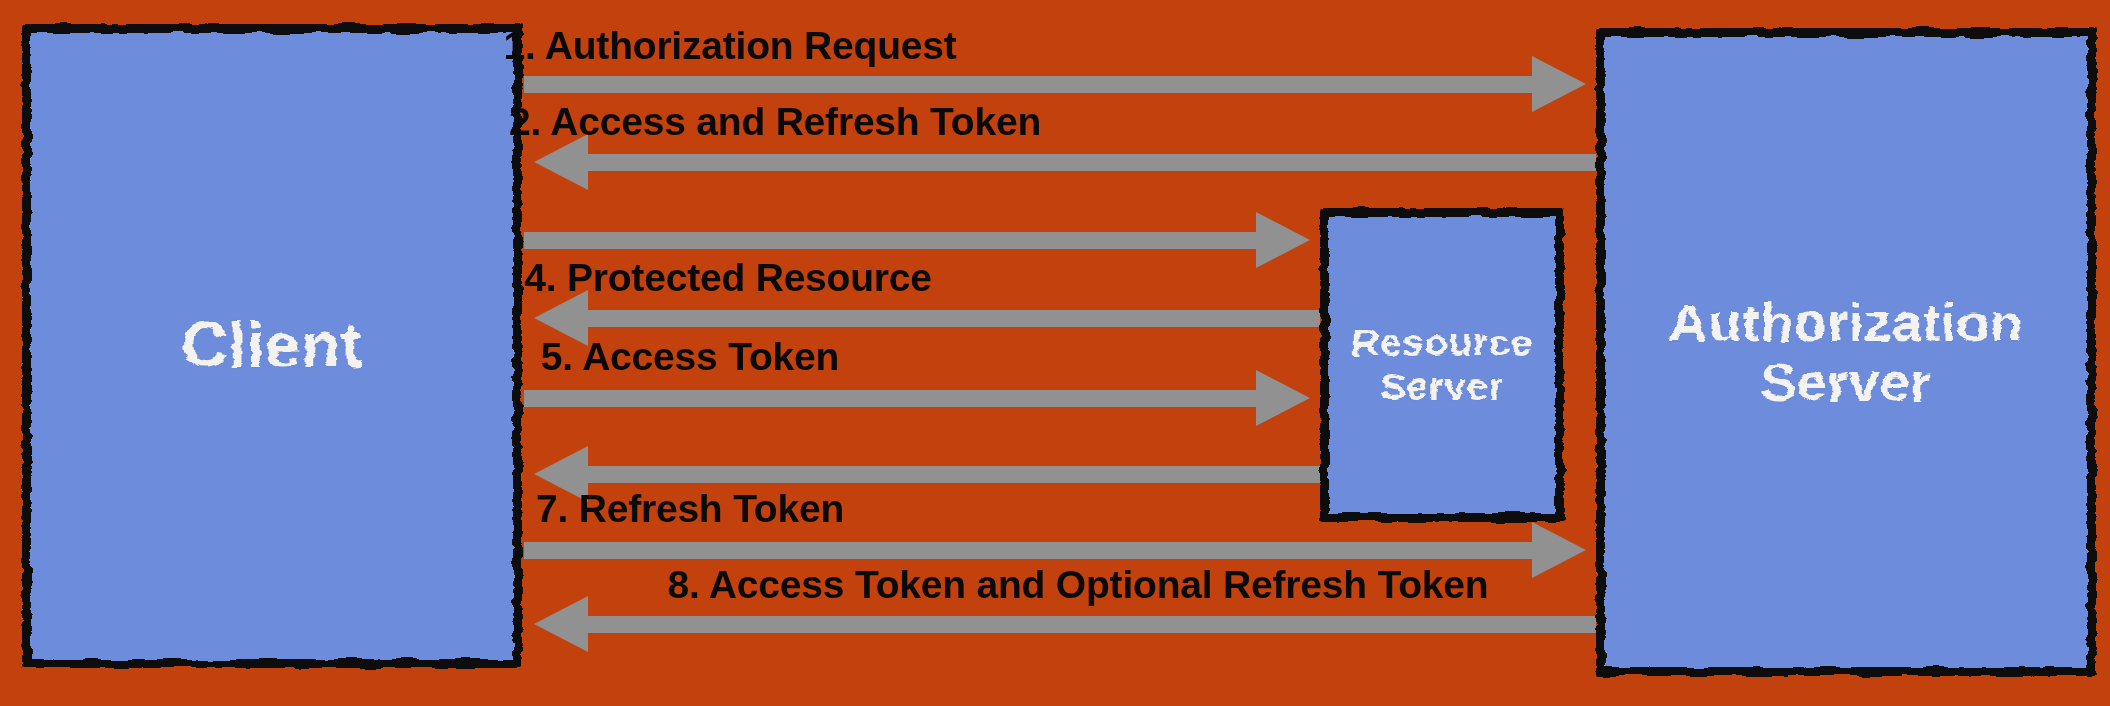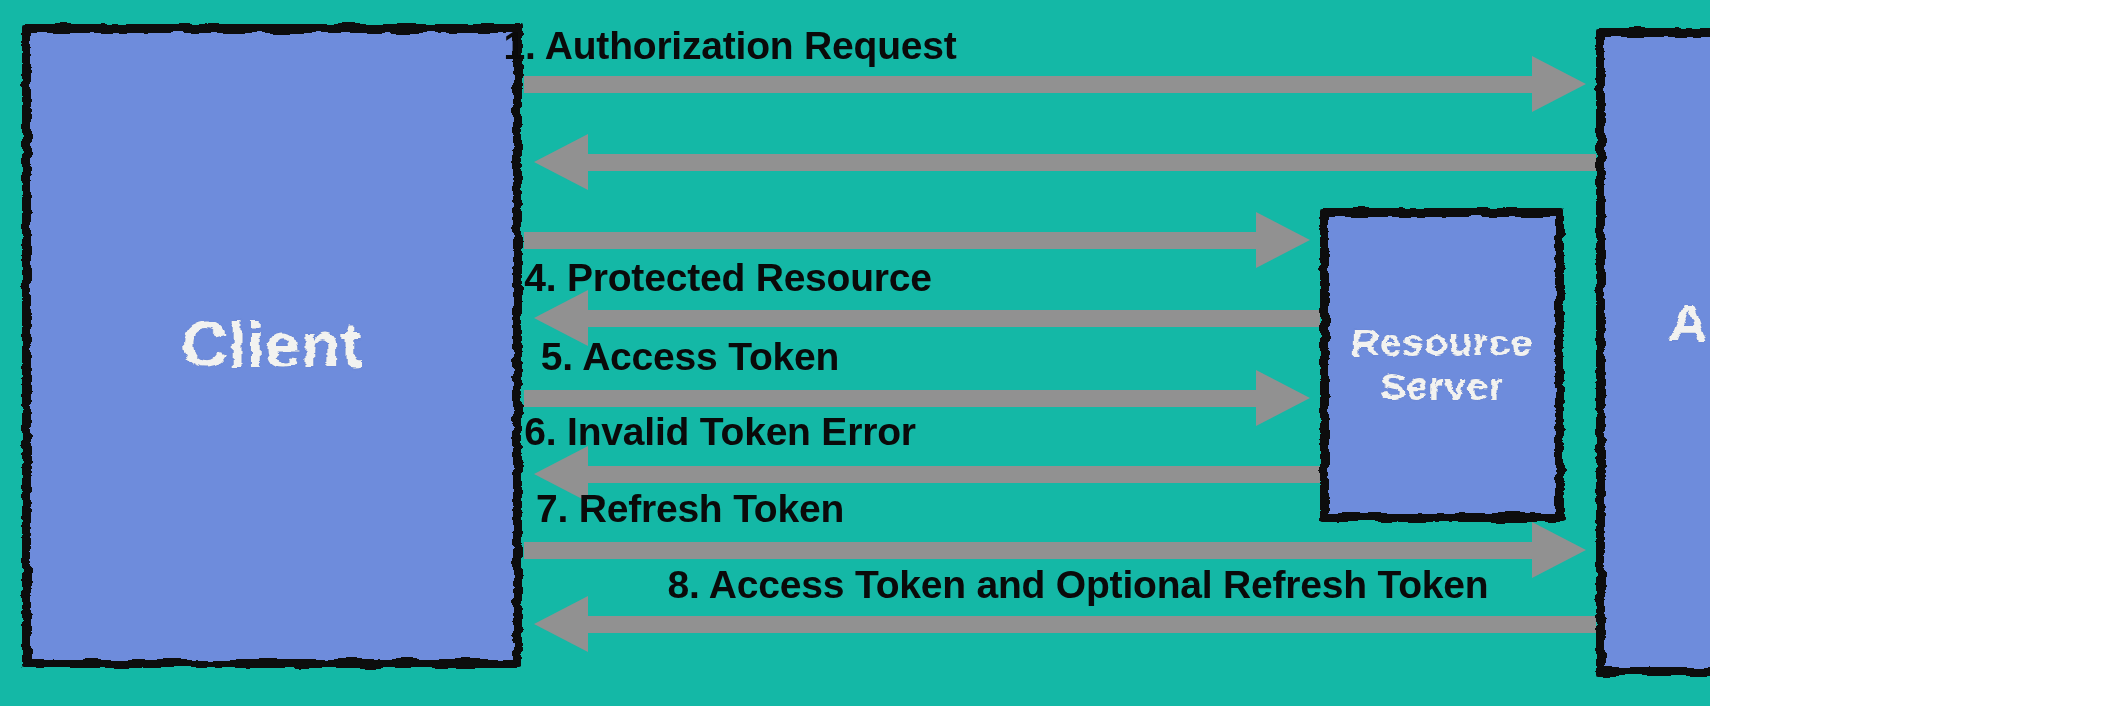--- a/index.html
+++ b/index.html
@@ -6,23 +6,23 @@
   html, body {
     margin: 0;
     padding: 0;
     background: #ffffff;
   }
   body {
     font-family: "Liberation Sans", sans-serif;
   }
   #stage {
     position: relative;
-    width: 1710px;
+    width: 2110px;
     height: 706px;
-    background: #14b8a6;
+    background: #c2410c;
     overflow: hidden;
   }
 
   
   .node {
     position: absolute;
     box-sizing: border-box;
     display: flex;
     align-items: center;
     justify-content: center;
@@ -137,20 +137,21 @@
       <span>Server</span>
     </span>
   </div>
 
   <div class="msg-label" style="left:730px; top:24px;">1. Authorization Request</div>
   <div class="arrow to-right" style="left:524px; top:76px; width:1010px;">
     <div class="shaft"></div>
     <div class="head"></div>
   </div>
 
+  <div class="msg-label" style="left:775px; top:100px;">2. Access and Refresh Token</div>
   <div class="arrow to-left" style="left:586px; top:154px; width:1010px;">
     <div class="shaft"></div>
     <div class="head"></div>
   </div>
 
   <div class="arrow to-right" style="left:524px; top:232px; width:734px;">
     <div class="shaft"></div>
     <div class="head"></div>
   </div>
 
@@ -159,21 +160,20 @@
     <div class="shaft"></div>
     <div class="head"></div>
   </div>
 
   <div class="msg-label" style="left:678px; top:335px;margin-left:12px;">5. Access Token</div>
   <div class="arrow to-right" style="left:524px; top:390px; width:734px;">
     <div class="shaft"></div>
     <div class="head"></div>
   </div>
 
-  <div class="msg-label" style="left:720px; top:410px;">6. Invalid Token Error</div>
   <div class="arrow to-left" style="left:586px; top:466px; width:734px;">
     <div class="shaft"></div>
     <div class="head"></div>
   </div>
 
   <div class="msg-label" style="left:690px; top:487px;">7. Refresh Token</div>
   <div class="arrow to-right" style="left:524px; top:542px; width:1010px;">
     <div class="shaft"></div>
     <div class="head"></div>
   </div>

